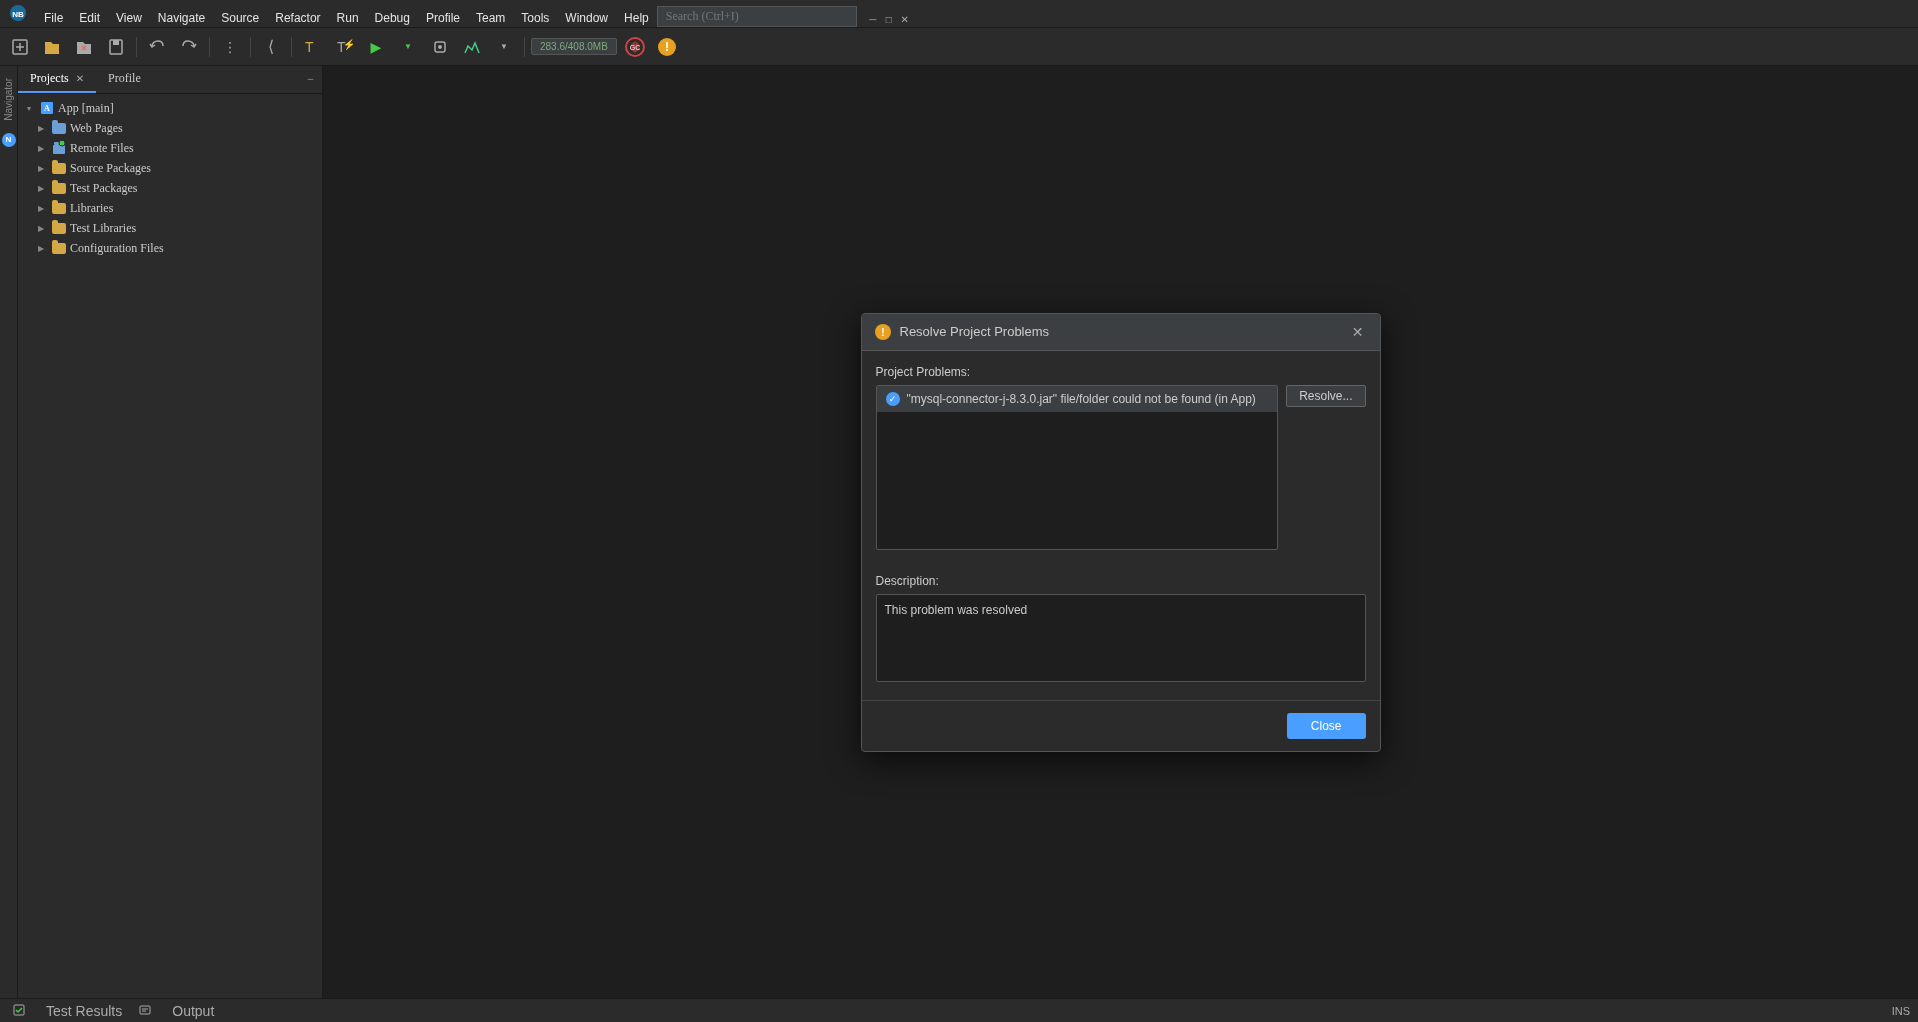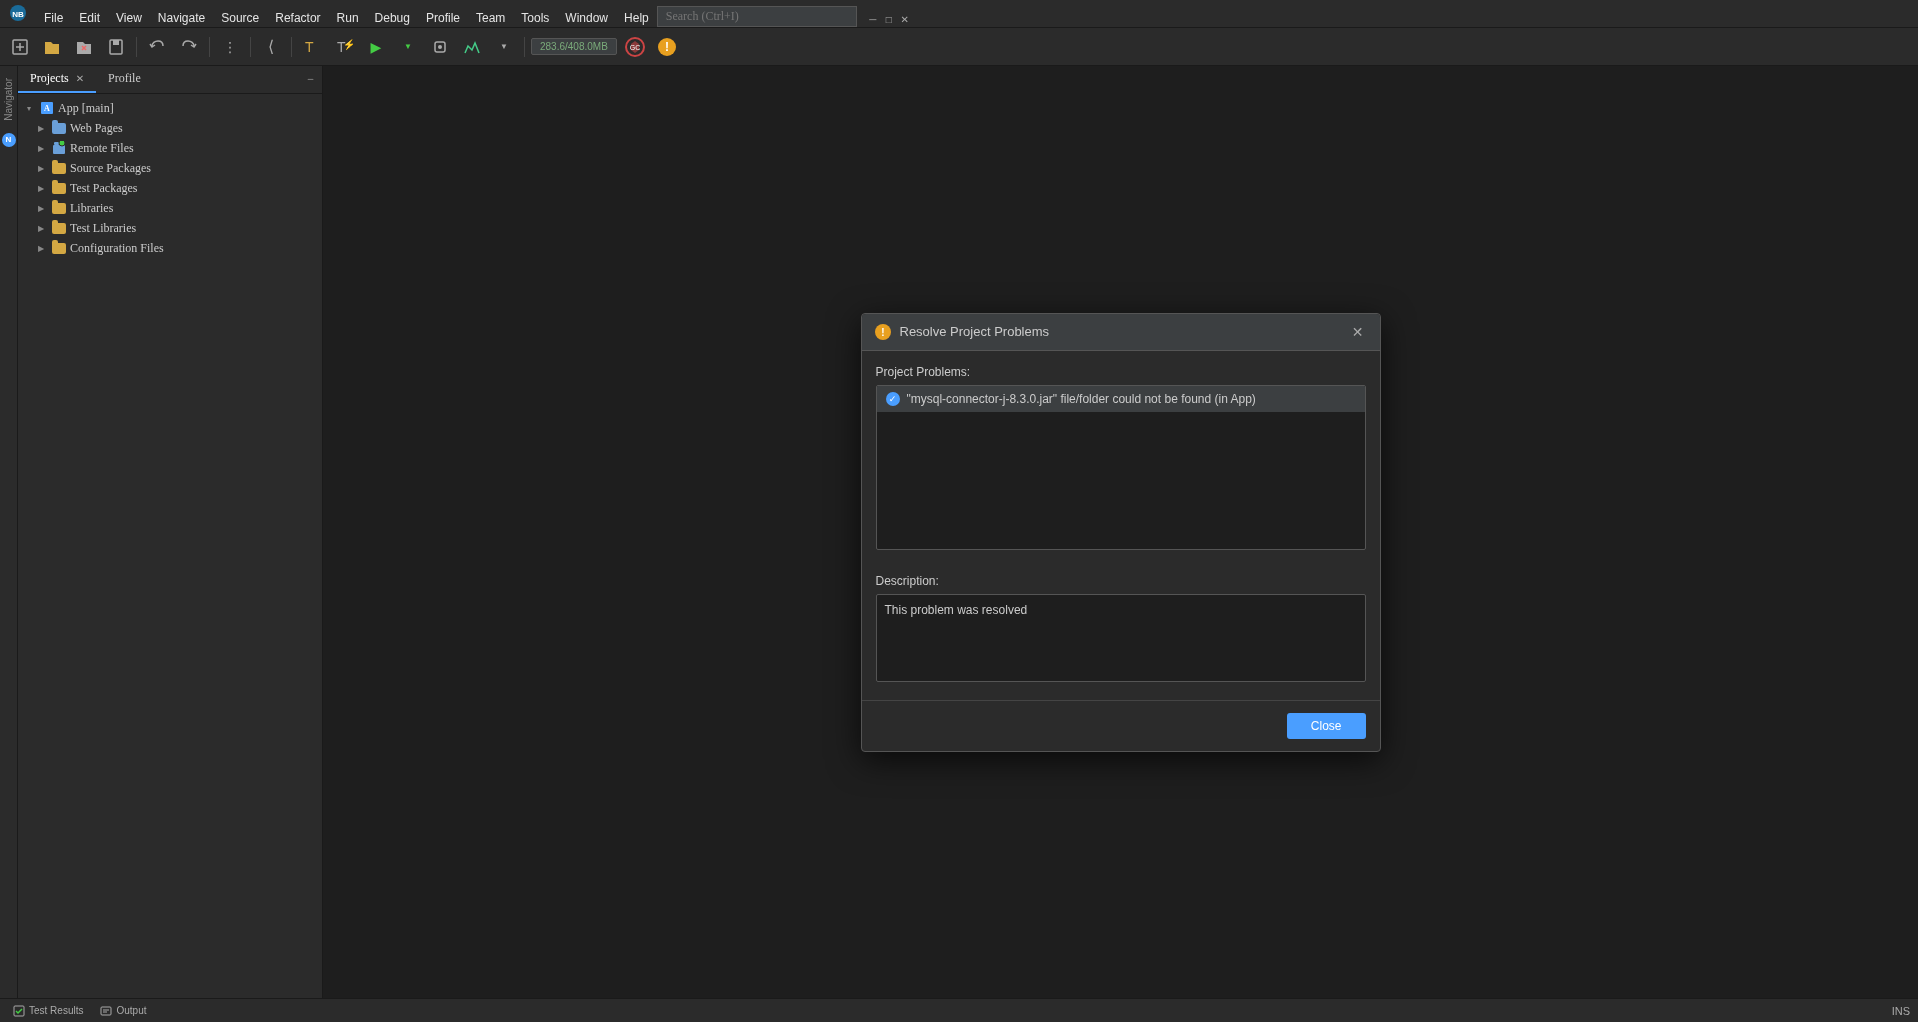--- a/index.html
+++ b/index.html
@@ -353,23 +353,23 @@
       display: flex;
       align-items: center;
       background: #2b2b2b;
       height: 24px;
       border-top: 1px solid #1a1a1a;
       padding: 0 8px;
       gap: 8px;
     }
     .statusbar-item {
       display: flex;
-      align-items: center;
-      gap: 3px;
-      font-size: 10px;
+      align-items: flex-start;
+      gap: 20px;
+      font-size: 14px;
       color: #aaa;
       cursor: pointer;
       padding: 0 4px;
     }
     .statusbar-right {
       margin-left: auto;
       font-size: 11px;
       color: #aaa;
     }
 
@@ -607,20 +607,23 @@
 
           <div style="display:flex; gap:8px; margin-bottom:12px;">
             <div class="problem-list" style="flex:1;">
               <div class="problem-row">
                 <div class="problem-icon">
                   <div class="check-circle">✓</div>
                 </div>
                 <span class="problem-text">"mysql-connector-j-8.3.0.jar" file/folder could not be found (in App)</span>
               </div>
             </div>
+            <div style="display:flex; flex-direction:column; gap:4px;">
+              <button class="resolve-btn">Resolve...</button>
+            </div>
           </div>
 
           <div class="description-section">
             <div class="description-label">Description:</div>
             <div class="description-box">
               <span>This problem was resolved</span>
             </div>
           </div>
         </div>
 

